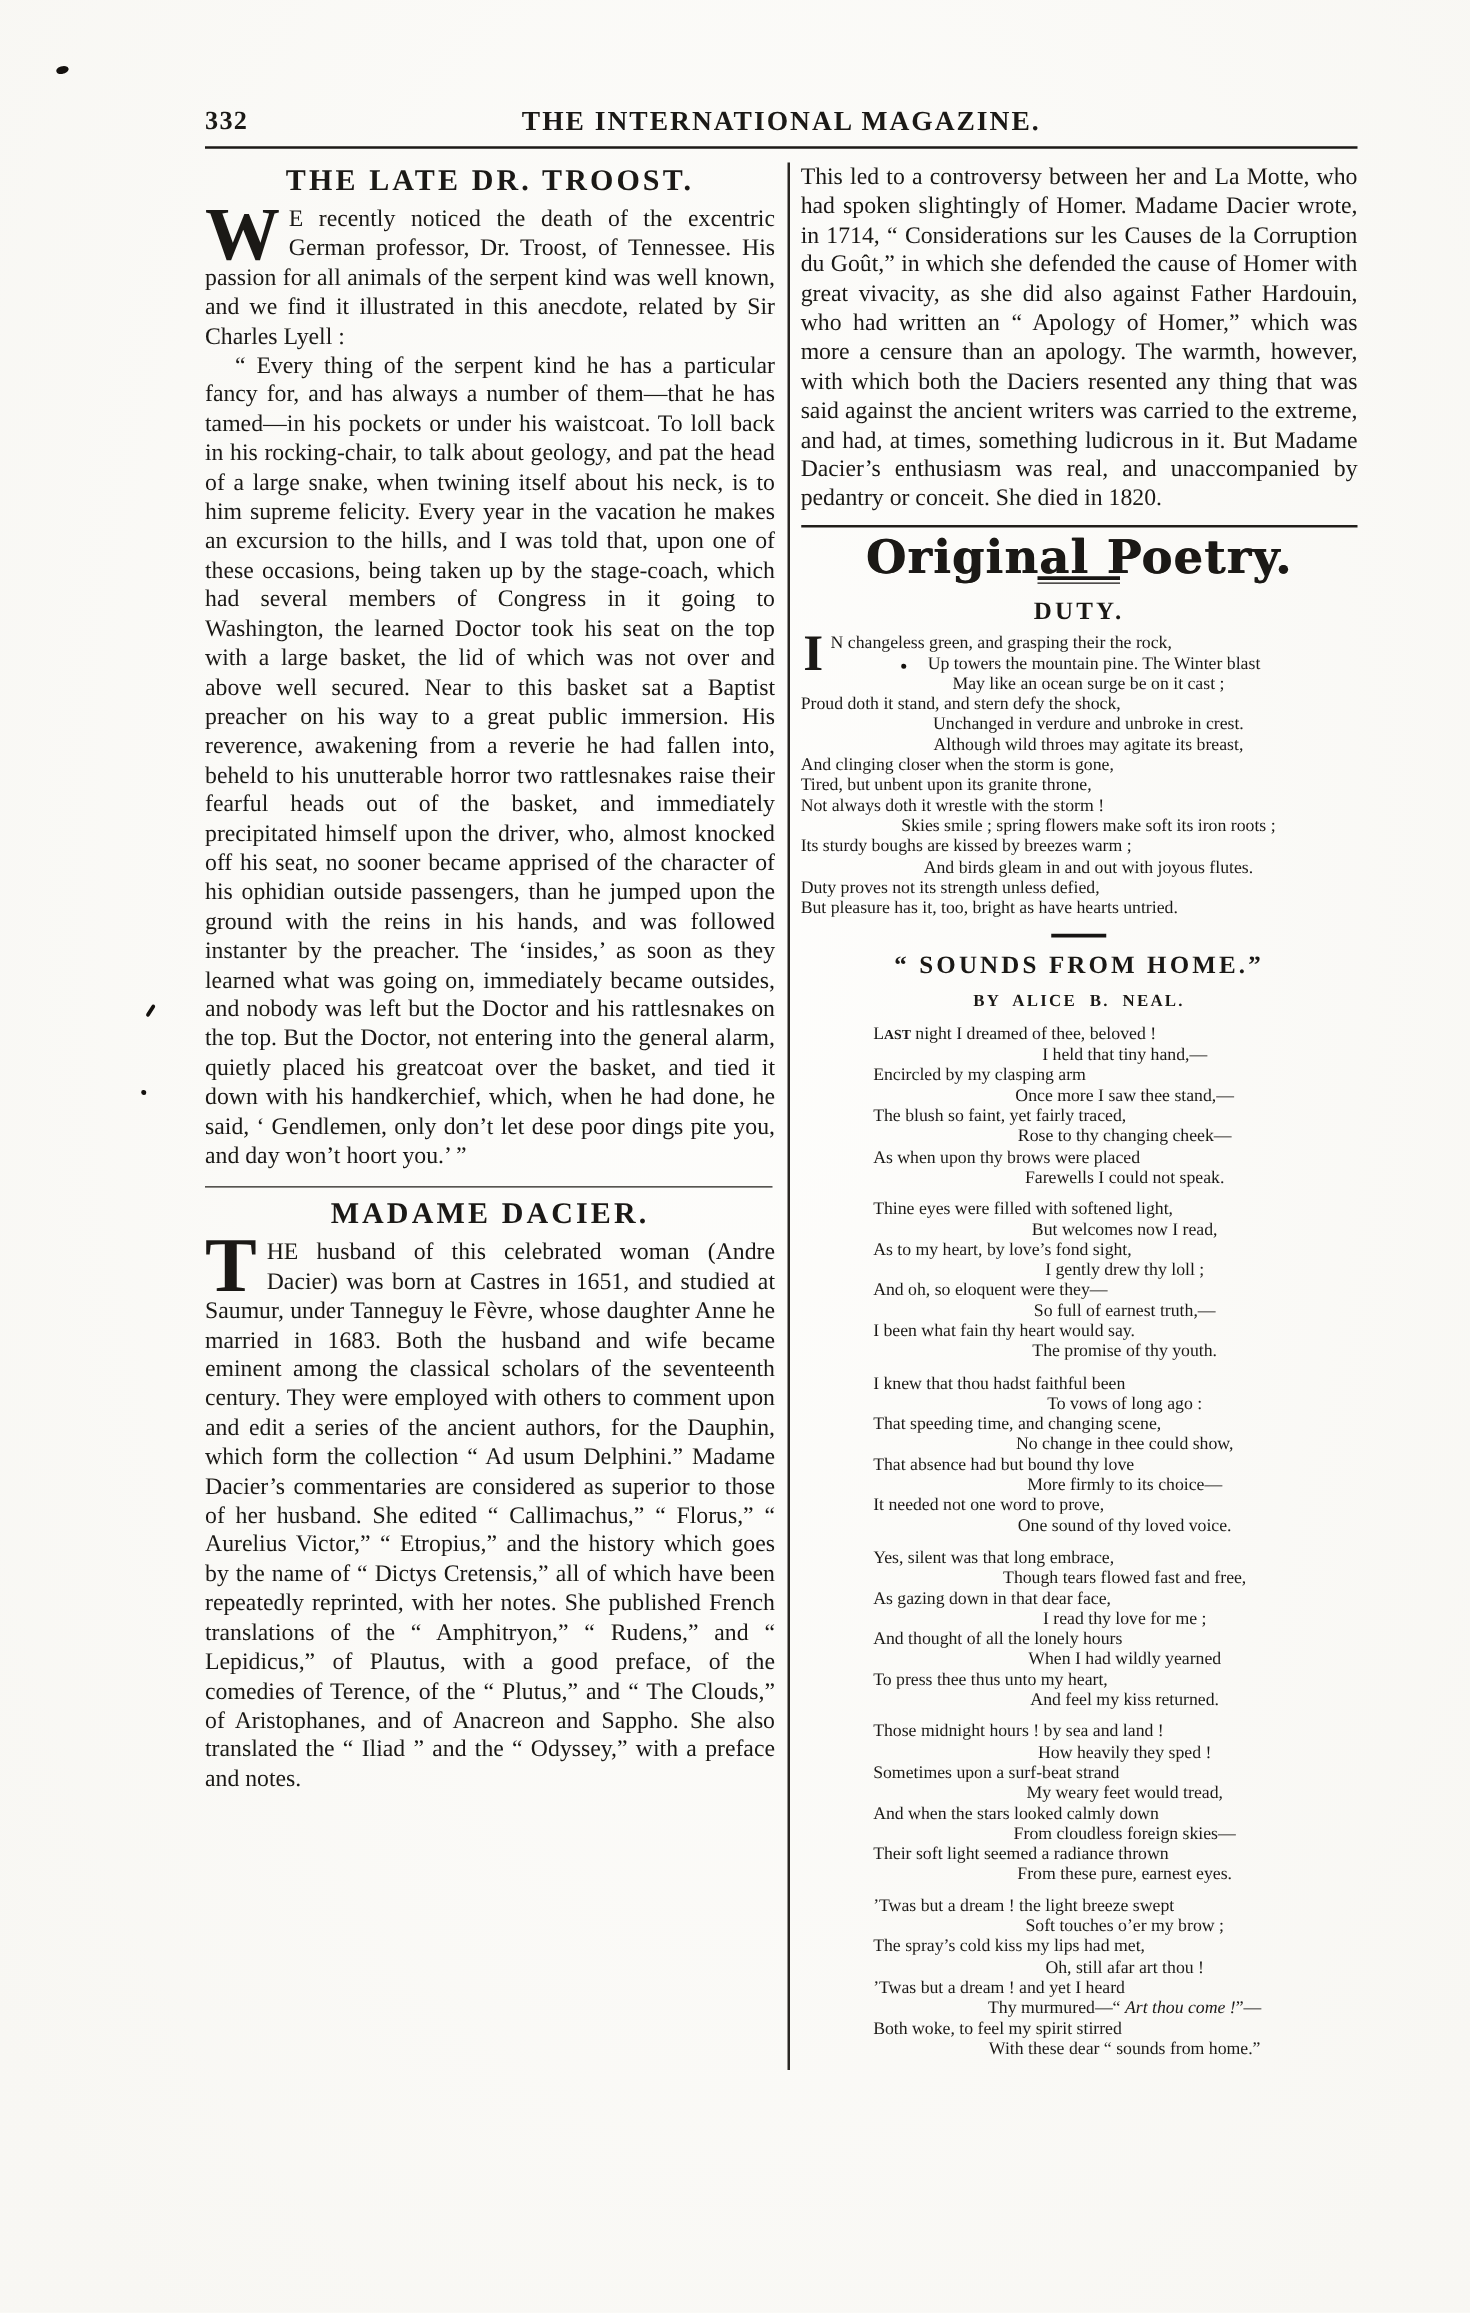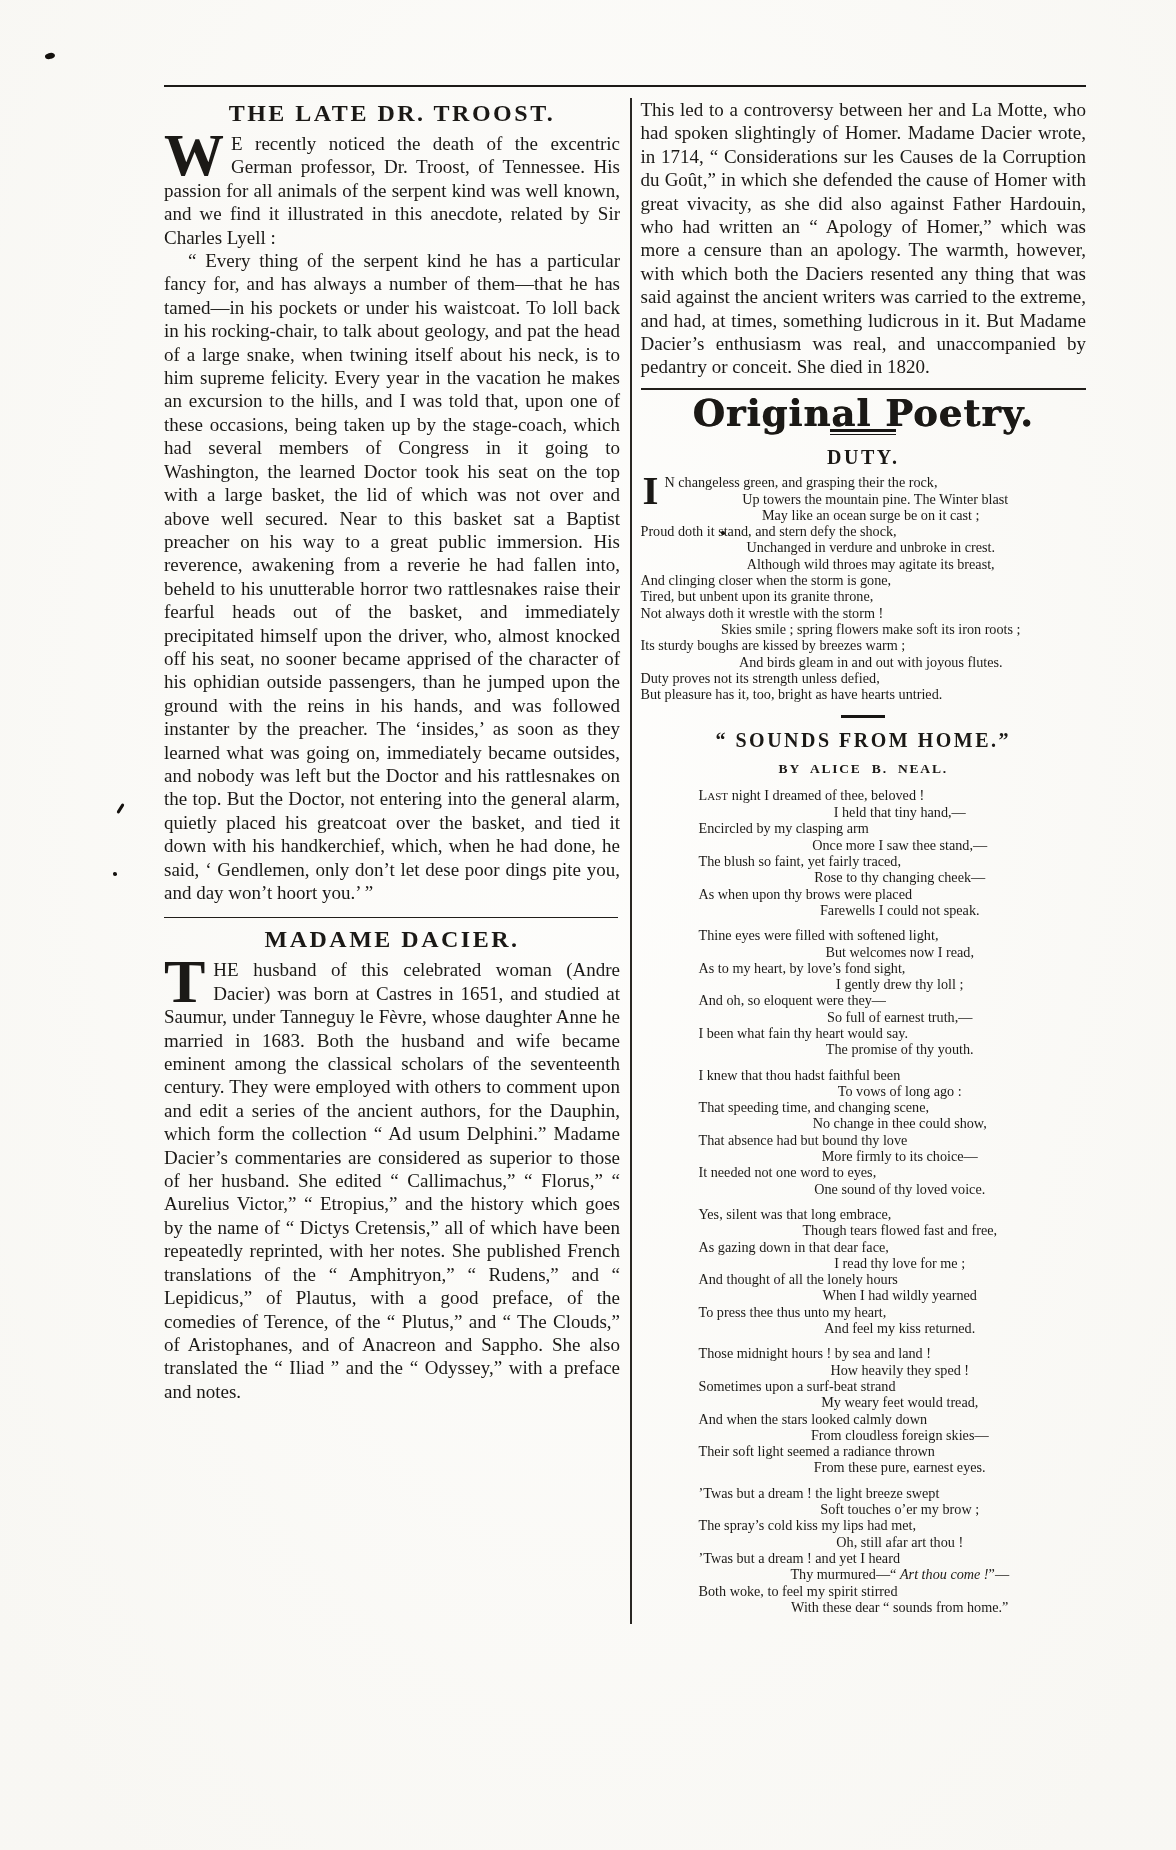--- a/index.html
+++ b/index.html
@@ -50,41 +50,45 @@
     letter-spacing:2.5px;margin:2px 0 5px;line-height:24px;}
   .byline{font-size:13.5px;font-weight:bold;text-align:center;
     letter-spacing:1.8px;word-spacing:5px;margin:0 0 6px;}
   .poem{font-size:14.2px;line-height:16.3px;text-align:left;}
   .poem-line{white-space:nowrap;}
   .poem-line.indent{margin-left:15px;text-align:center;}
   .poem-dropcap{float:left;font-weight:bold;font-size:41px;line-height:30px;
     padding:1px 6px 0 2px;}
   .poem.sounds{margin-left:58px;margin-top:3px;}
   .stanza{margin-bottom:9px;}
-  .sc{font-size:.78em;}
+  .sc{font-size:.78em;font-weight:bold;}
   .it{font-style:italic;}
 
   
   .speck{position:absolute;background:#14110e;border-radius:45% 60% 50% 55%;}
   .speck.s1{left:45px;top:53px;width:10px;height:6px;transform:rotate(-18deg);}
   .speck.s2{left:119px;top:803px;width:3px;height:11px;transform:rotate(32deg);border-radius:2px;}
   .speck.s3{left:113px;top:872px;width:3.5px;height:3.5px;}
   .speck.s4{left:721px;top:531px;width:4px;height:4px;}
 </style>
 </head>
 <body>
 
 <div class="sheet">
   <div class="speck s1"></div>
   <div class="speck s2"></div>
   <div class="speck s3"></div>
   <div class="speck s4"></div>
 
   <div class="content">
 
+    <div class="pagehead">
+      <span class="pagenum">332</span>
+      <span class="masthead">THE INTERNATIONAL MAGAZINE.</span>
+    </div>
     <div class="headrule"></div>
 
     <div class="columns">
 
       <section class="col left">
         <h2 class="article-title">THE LATE DR. TROOST.</h2>
         <p class="body-p"><span class="dropcap">W</span><span>E recently noticed the death of the excentric German professor, Dr. Troost, of Tennessee.  His passion for all animals of the serpent kind was well known, and we find it illustrated in this anecdote, related by Sir Charles Lyell :</span></p>
         <p class="body-p indent">“ Every thing of the serpent kind he has a particular fancy for, and has always a number of them—that he has tamed—in his pockets or under his waistcoat.  To loll back in his rocking-chair, to talk about geology, and pat the head of a large snake, when twining itself about his neck, is to him supreme felicity. Every year in the vacation he makes an excursion to the hills, and I was told that, upon one of these occasions, being taken up by the stage-coach, which had several members of Congress in it going to Washington, the learned Doctor took his seat on the top with a large basket, the lid of which was not over and above well secured.  Near to this basket sat a Baptist preacher on his way to a great public immersion.  His reverence, awakening from a reverie he had fallen into, beheld to his unutterable horror two rattlesnakes raise their fearful heads out of the basket, and immediately precipitated himself upon the driver, who, almost knocked off his seat, no sooner became apprised of the character of his ophidian outside passengers, than he jumped upon the ground with the reins in his hands, and was followed instanter by the preacher.  The ‘insides,’ as soon as they learned what was going on, immediately became outsides, and nobody was left but the Doctor and his rattlesnakes on the top.  But the Doctor, not entering into the general alarm, quietly placed his greatcoat over the basket, and tied it down with his handkerchief, which, when he had done, he said, ‘ Gendlemen, only don’t let dese poor dings pite you, and day won’t hoort you.’ ”</p>
         <div class="article-rule"></div>
         <h2 class="article-title">MADAME DACIER.</h2>
@@ -145,21 +149,21 @@
               <div class="poem-line">I been what fain thy heart would say.</div>
               <div class="poem-line indent">The promise of thy youth.</div>
             </div>
             <div class="stanza">
               <div class="poem-line">I knew that thou hadst faithful been</div>
               <div class="poem-line indent">To vows of long ago :</div>
               <div class="poem-line">That speeding time, and changing scene,</div>
               <div class="poem-line indent">No change in thee could show,</div>
               <div class="poem-line">That absence had but bound thy love</div>
               <div class="poem-line indent">More firmly to its choice—</div>
-              <div class="poem-line">It needed not one word to eyes,</div>
+              <div class="poem-line">It needed not one word to prove,</div>
               <div class="poem-line indent">One sound of thy loved voice.</div>
             </div>
             <div class="stanza">
               <div class="poem-line">Yes, silent was that long embrace,</div>
               <div class="poem-line indent">Though tears flowed fast and free,</div>
               <div class="poem-line">As gazing down in that dear face,</div>
               <div class="poem-line indent">I read thy love for me ;</div>
               <div class="poem-line">And thought of all the lonely hours</div>
               <div class="poem-line indent">When I had wildly yearned</div>
               <div class="poem-line">To press thee thus unto my heart,</div>

